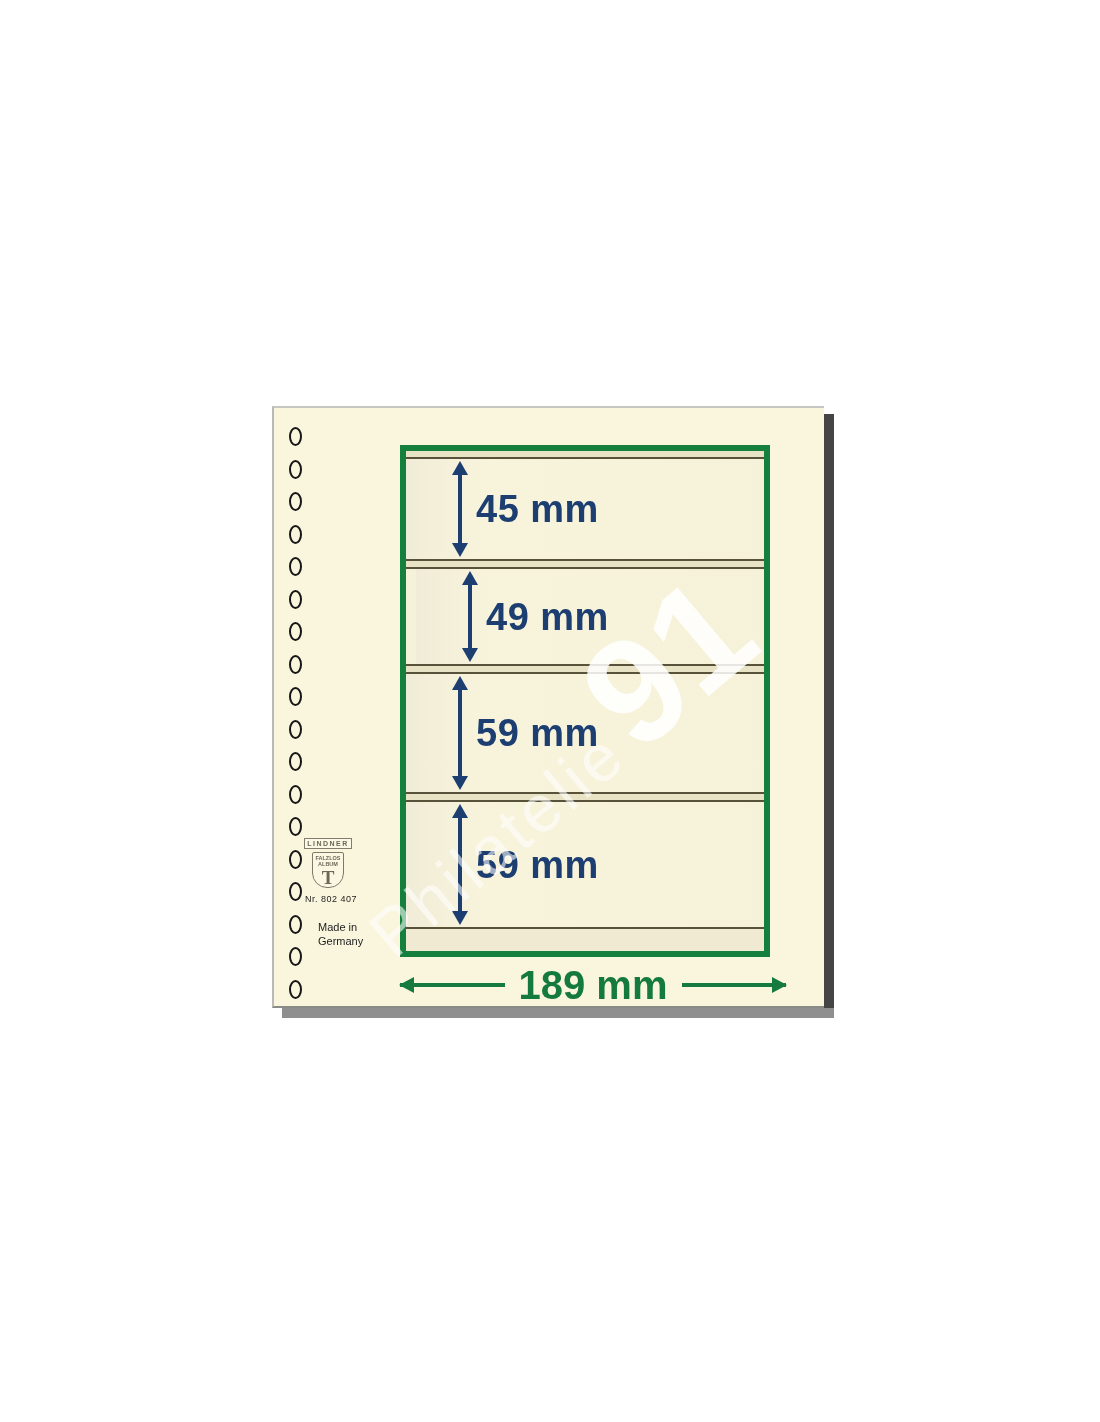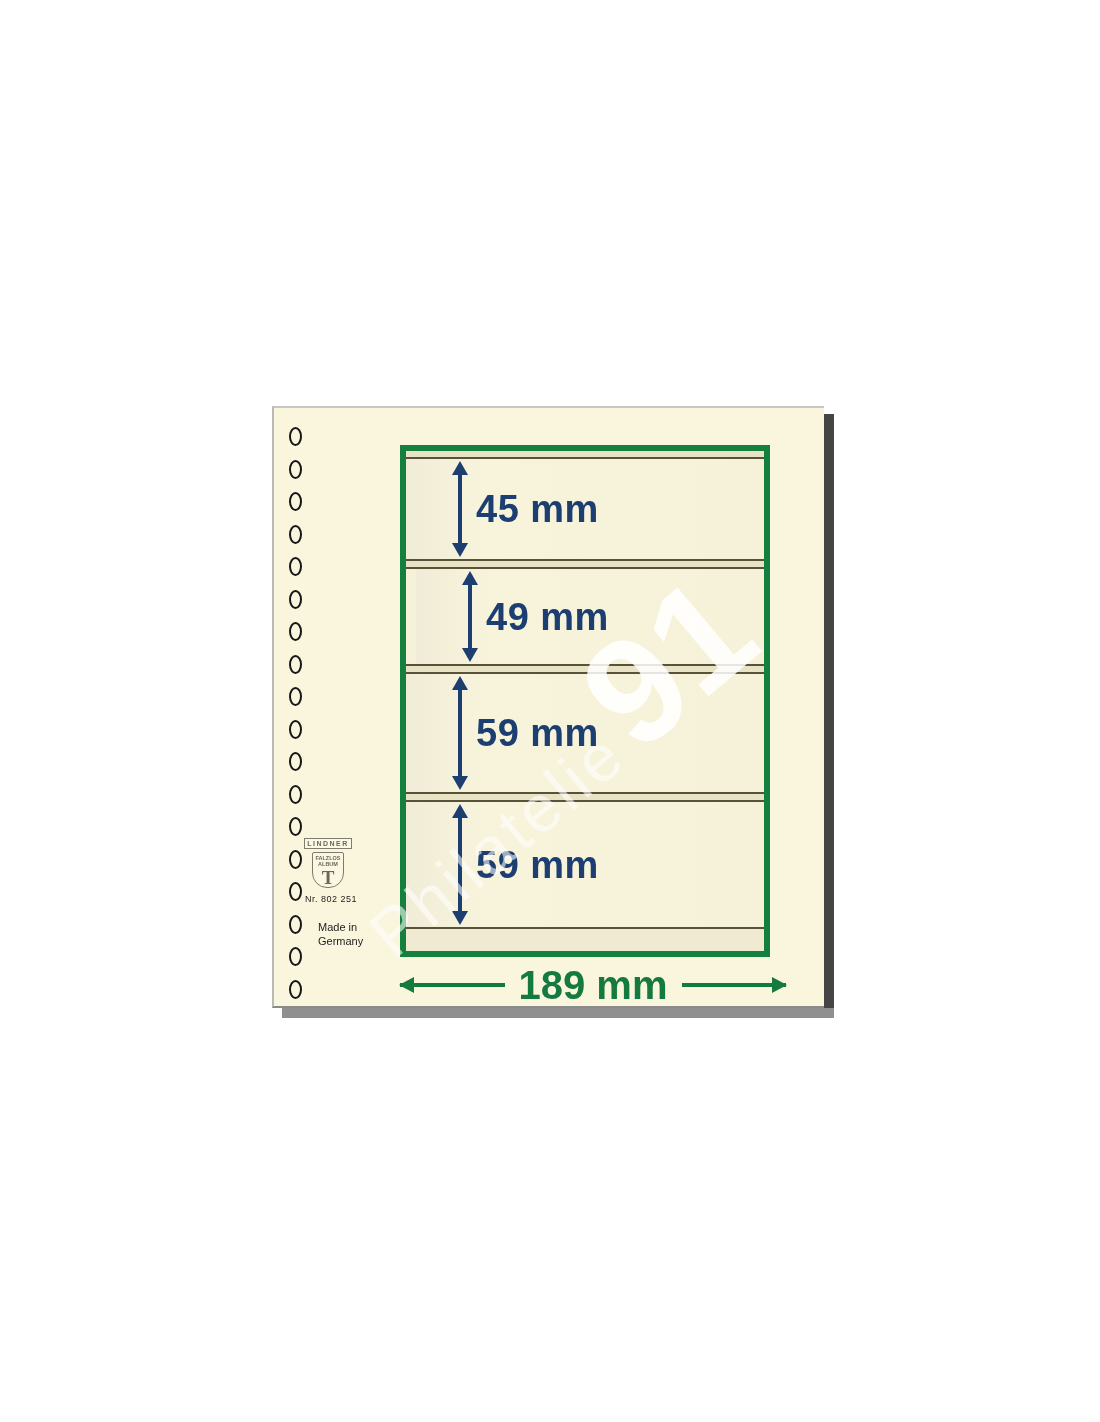--- a/index.html
+++ b/index.html
@@ -146,21 +146,21 @@
       </div>
 
     <div class="lindner-logo">
       <span class="logo-name">LINDNER</span>
       <div class="logo-shield">
         <span class="shield-text">FALZLOS
 ALBUM</span>
         <span class="shield-monogram">T</span>
       </div>
     </div>
-    <div class="article-number">Nr. 802 251</div>
+    <div class="article-number">Nr. 802 407</div>
     <div class="made-in">Made in
 Germany</div>
 
     <div class="pocket-grid">
       <div class="strip-cap"></div>
 
       <div class="pocket p1">
         <div class="v-arrow"></div>
         <span class="dim-label">45 mm</span>
       </div>

